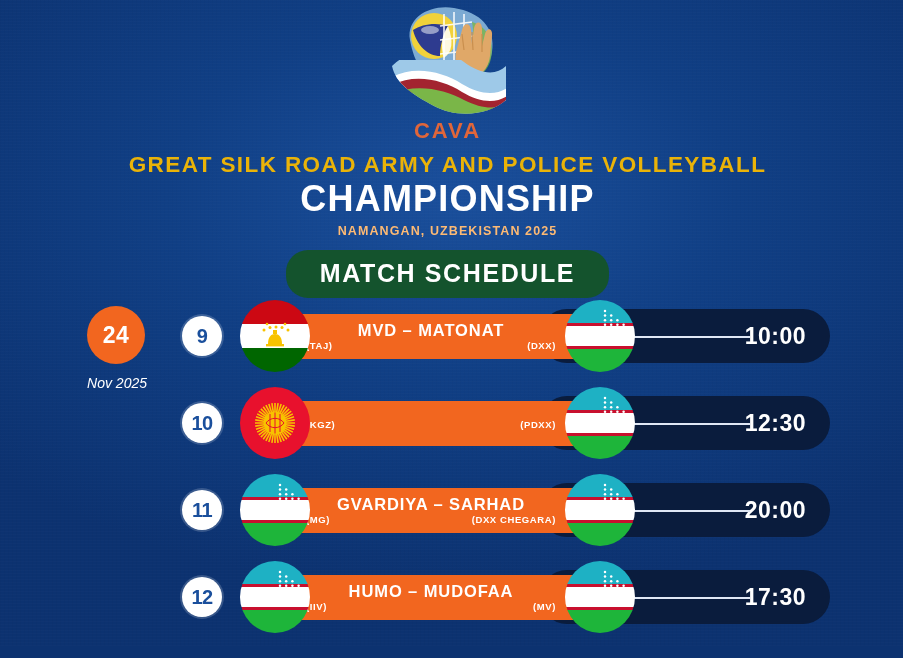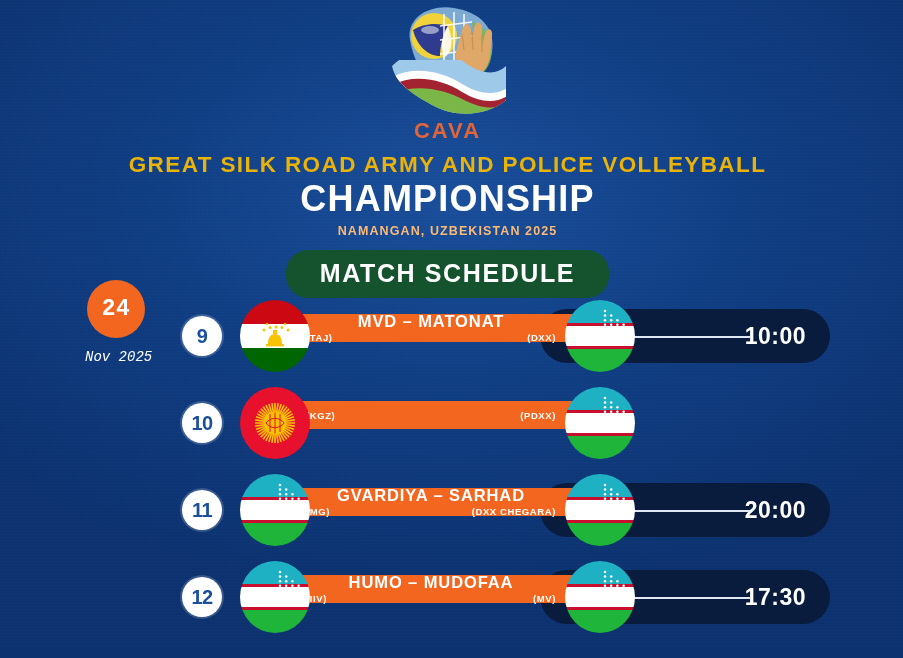--- a/index.html
+++ b/index.html
@@ -89,24 +89,23 @@
     border-radius: 22px;
     border: none;
     cursor: pointer;
     font-family: "Liberation Sans", sans-serif;
   }
 
   
   .date-badge {
     position: absolute;
     left: 85px;
-    top: 280px;
+    top: 306px;
     width: 62px;
-    text-align: center;
-    font-family: Liberation Mono, monospace;
+    text-align: right;
   }
   .date-circle {
     width: 58px;
     height: 58px;
     border-radius: 50%;
     background: #f2661f;
     display: flex;
     align-items: center;
     justify-content: center;
     font-size: 23px;
@@ -183,21 +182,21 @@
     color: #ffffff;
     letter-spacing: 0.5px;
   }
 
   
   .orange-bar {
     position: absolute;
     left: 262px;
     top: 14px;
     width: 338px;
-    height: 28px;
+    height: 45px;
     background: #f2661f;
     border-radius: 4px;
     display: flex;
     flex-direction: column;
     align-items: center;
     justify-content: center;
   }
 
   .teams-line {
     font-size: 16.5px;
@@ -348,20 +347,24 @@
           <circle cx="52.4" cy="20.2" r="1.25" fill="#ffffff"></circle>
           <circle cx="40" cy="24.799999999999997" r="1.25" fill="#ffffff"></circle>
           <circle cx="46.2" cy="24.799999999999997" r="1.25" fill="#ffffff"></circle>
           <circle cx="52.4" cy="24.799999999999997" r="1.25" fill="#ffffff"></circle>
           <circle cx="58.6" cy="24.799999999999997" r="1.25" fill="#ffffff"></circle>
         </svg>
       </div>
     </div>
     <div class="match-row">
       <div class="match-num">10</div>
+      <div class="time-pill">
+        <div class="time-line"></div>
+        <span class="time-text">12:30</span>
+      </div>
       <div class="orange-bar">
         <div class="codes-line">
           <span>(KGZ)</span>
           <span>(PDXX)</span>
         </div>
       </div>
       <div class="flag left">
         <svg viewBox="0 0 70 72">
           <rect width="70" height="72" fill="#e8112d"></rect>
           <line x1="46.0" y1="36.0" x2="55.0" y2="36.0" stroke="#f8c300" stroke-width="1.6"></line>

